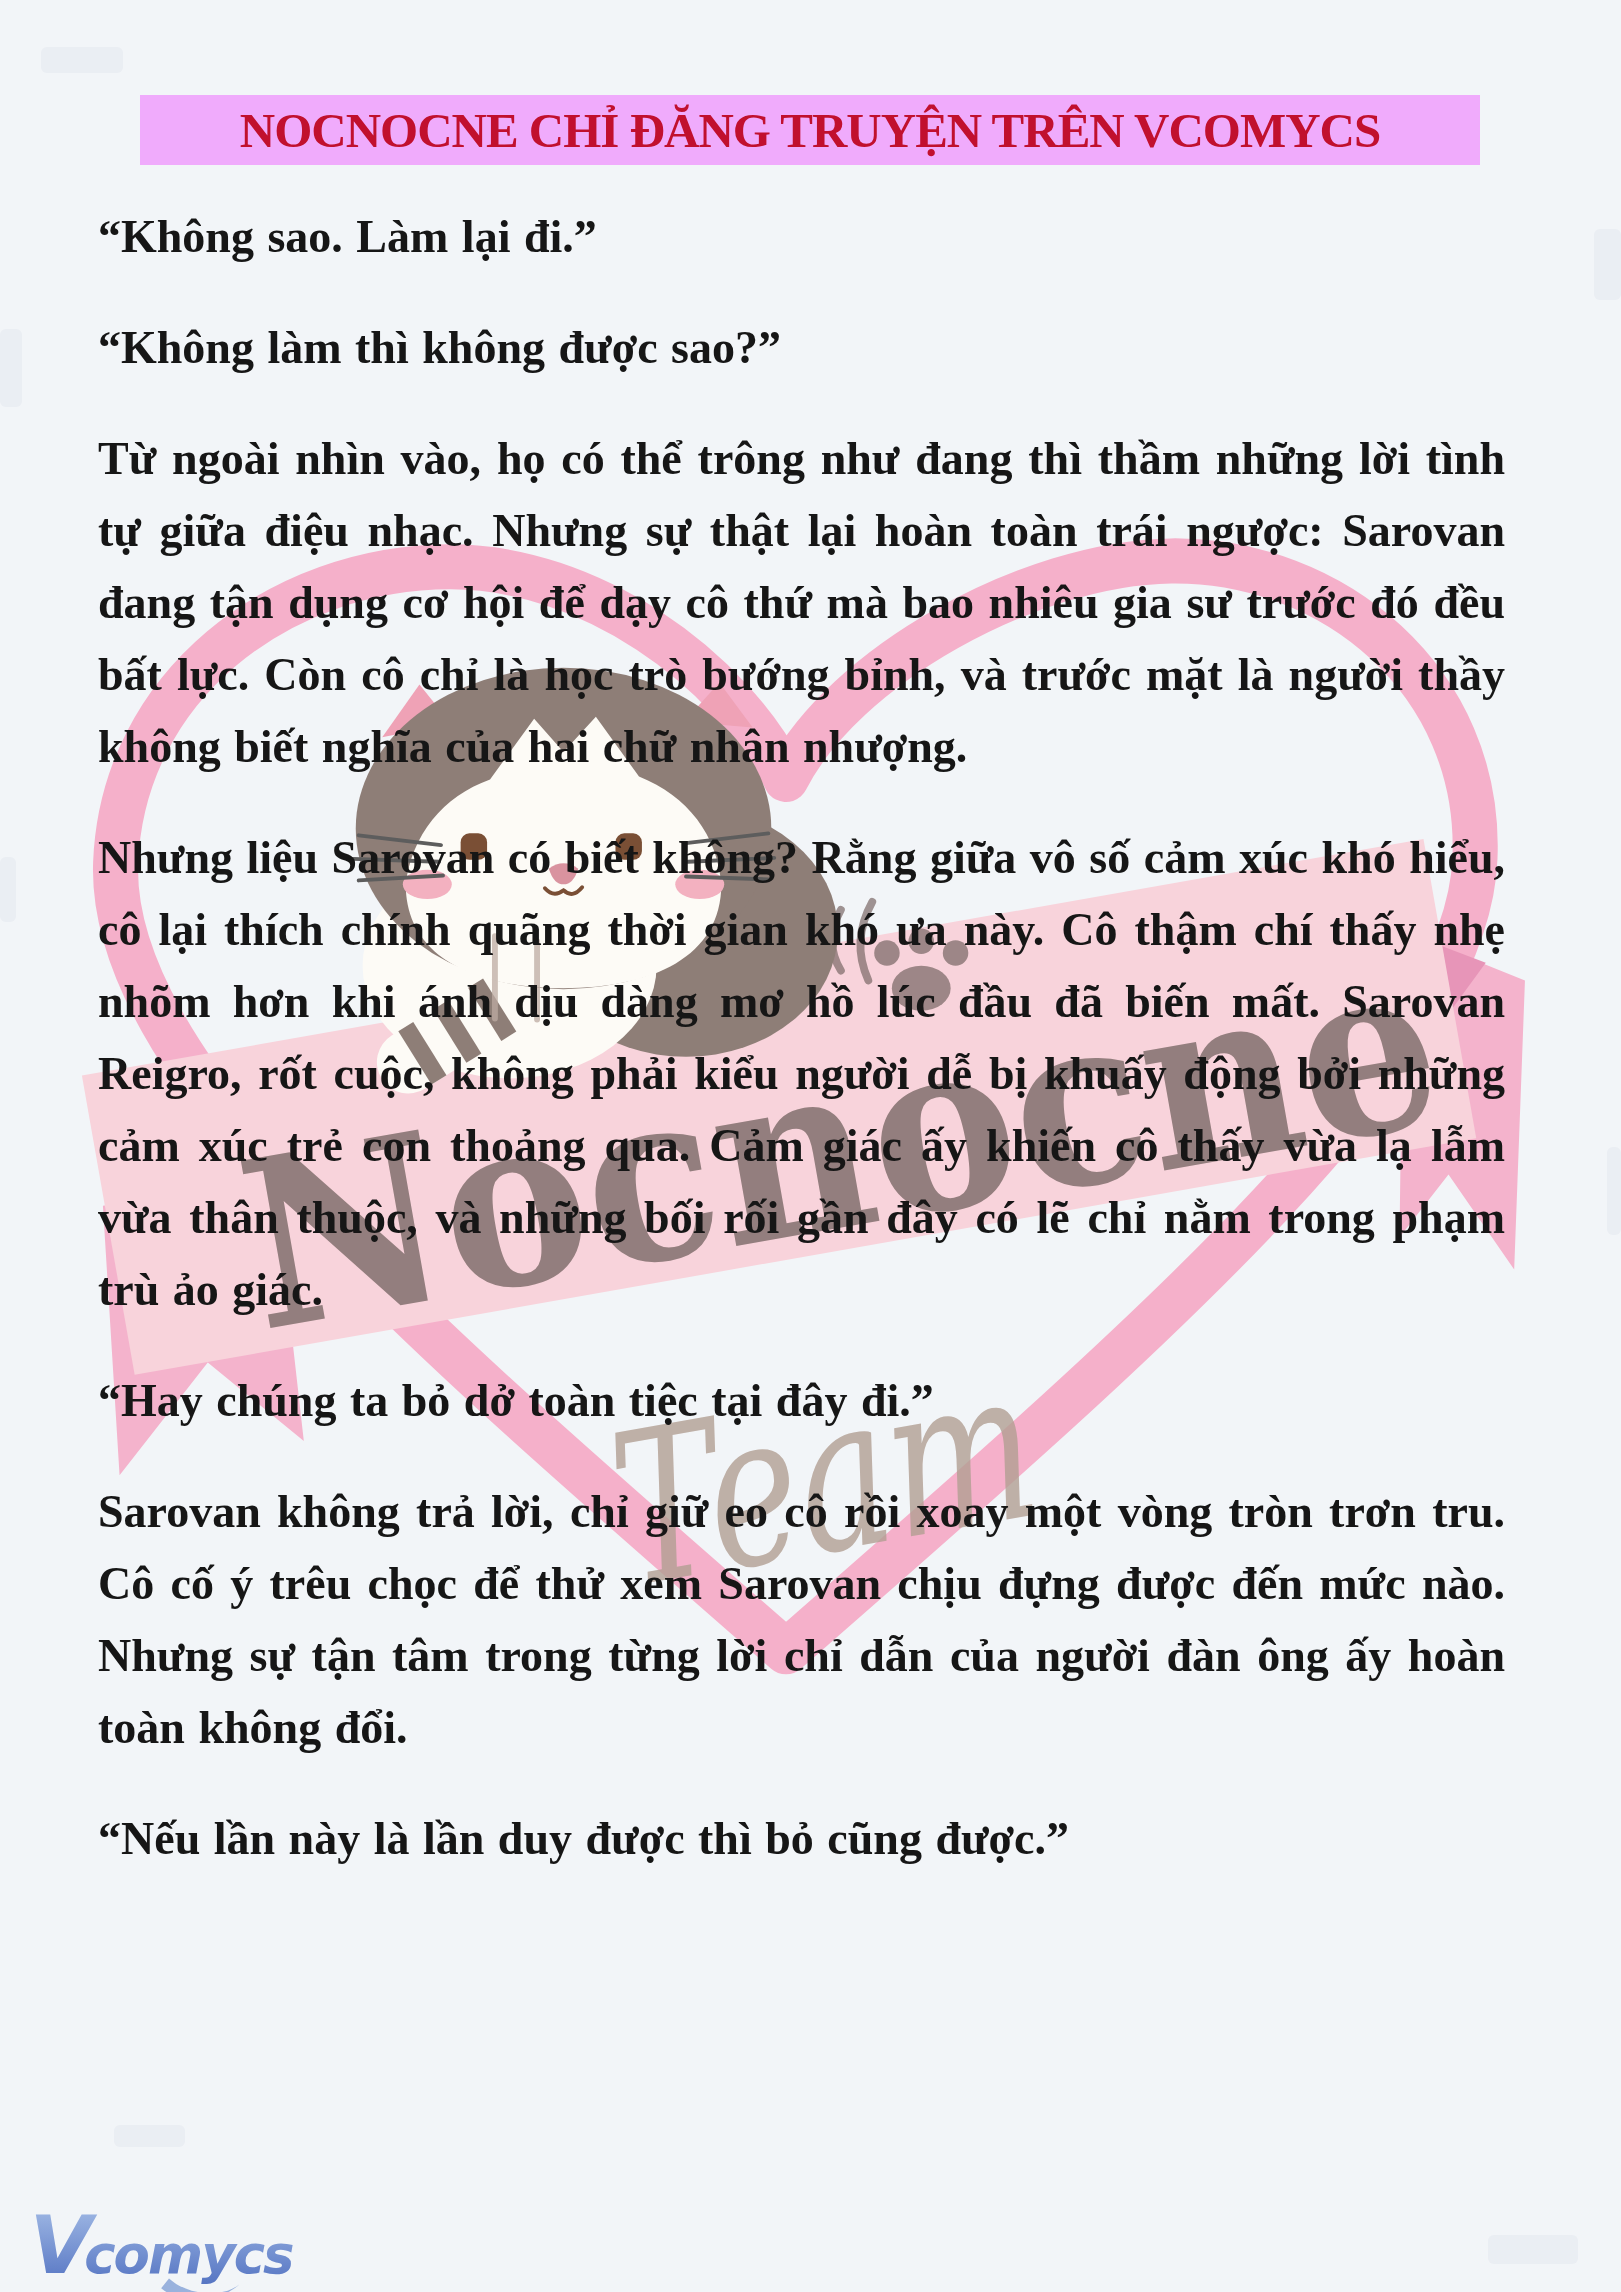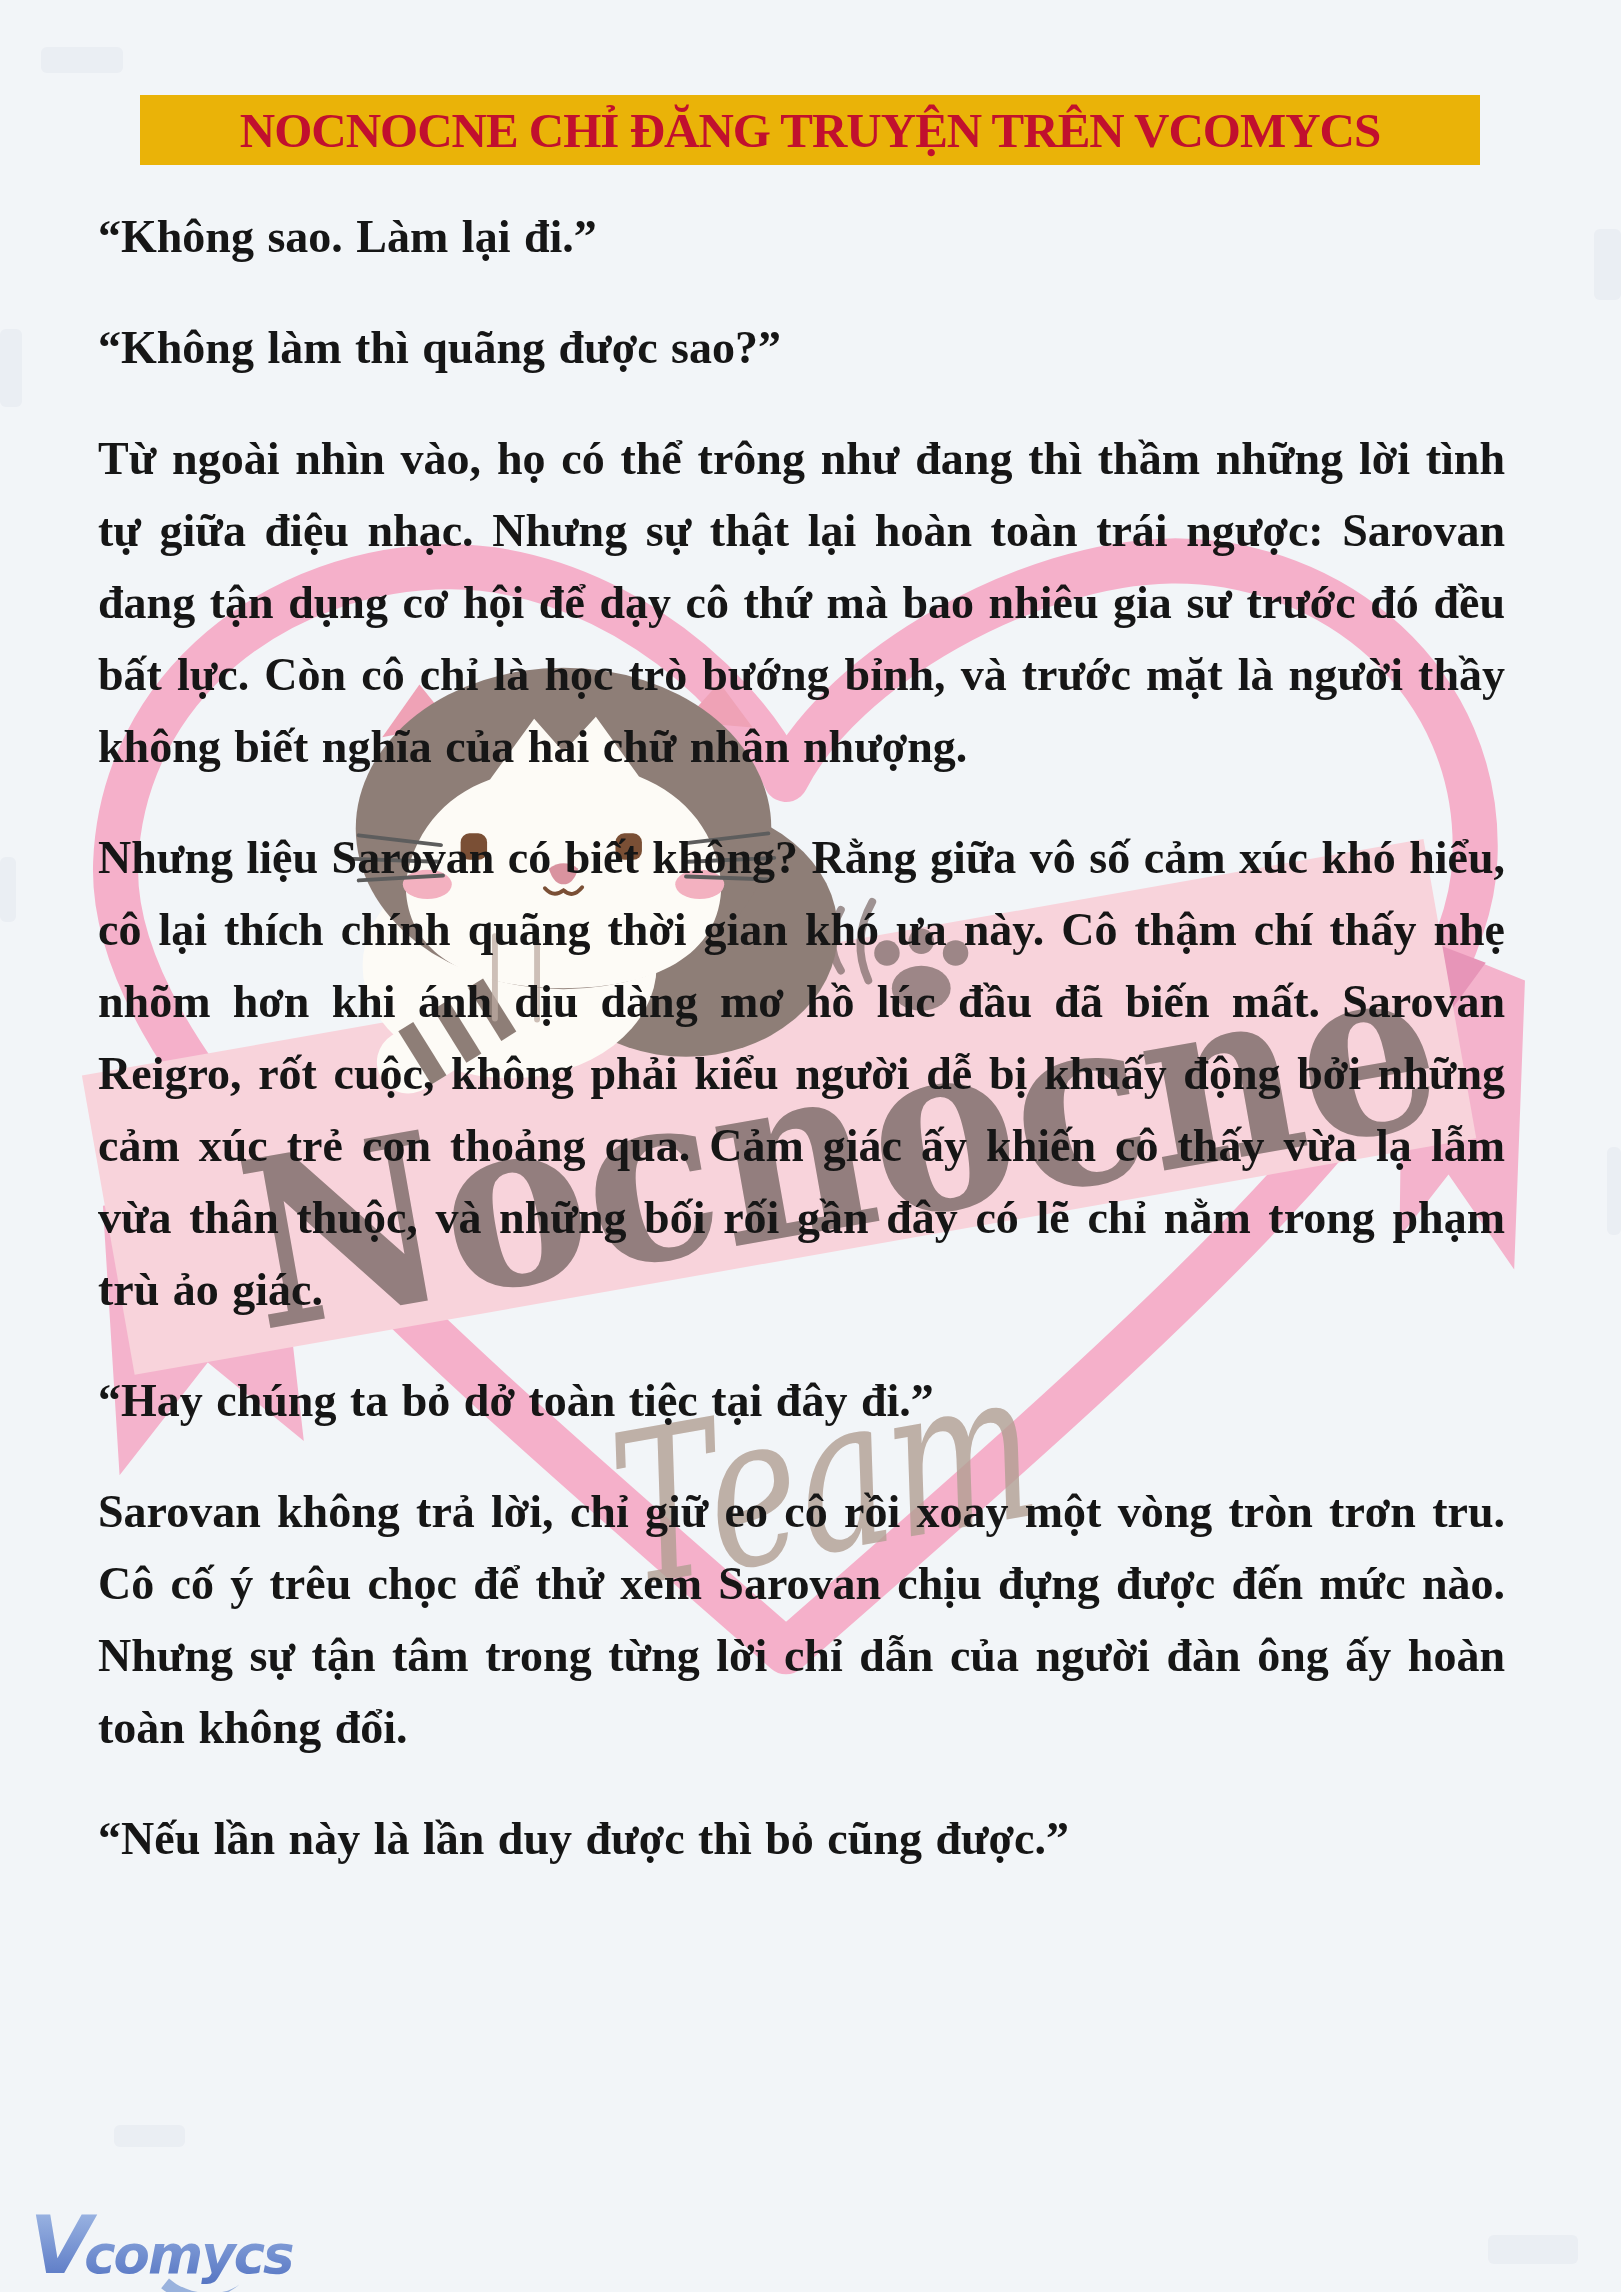--- a/index.html
+++ b/index.html
@@ -11,21 +11,21 @@
   }
   
   .smudge{position:absolute;background:#e4e8ee;opacity:.55;border-radius:5.9px;}
 
   
   #watermark{position:absolute;left:0;top:0;z-index:1;}
 
   
   .header-bar{
     position:absolute;left:140px;top:95px;width:1340px;height:70px;
-    background:#eab308;color:#c1102e;
+    background:#f0abfc;color:#c1102e;
     display:flex;align-items:center;justify-content:center;
     font-weight:bold;font-size:49px;letter-spacing:-1px;
     z-index:5;white-space:nowrap;
   }
 
   
   .text-block{
     position:absolute;left:98px;top:201px;width:1411px;z-index:5;
     color:#161616;
   }
@@ -143,21 +143,21 @@
       </g>
 
       <path d="M 505 955 v 84 M 548 960 v 80" stroke="#bcaba1" stroke-width="6" fill="none" opacity="0.75" stroke-linecap="round"></path>
     </g>
   </svg>
 
   <div class="header-bar">NOCNOCNE CHỈ ĐĂNG TRUYỆN TRÊN VCOMYCS</div>
 
   <div class="text-block">
     <p>“Không sao. Làm lại đi.”</p>
-    <p>“Không làm thì quãng được sao?”</p>
+    <p>“Không làm thì không được sao?”</p>
     <p class="justified">Từ ngoài nhìn vào, họ có thể trông như đang thì thầm những lời tình tự giữa điệu nhạc. Nhưng sự thật lại hoàn toàn trái ngược: Sarovan đang tận dụng cơ hội để dạy cô thứ mà bao nhiêu gia sư trước đó đều bất lực. Còn cô chỉ là học trò bướng bỉnh, và trước mặt là người thầy không biết nghĩa của hai chữ nhân nhượng.</p>
     <p class="justified">Nhưng liệu Sarovan có biết không? Rằng giữa vô số cảm xúc khó hiểu, cô lại thích chính quãng thời gian khó ưa này. Cô thậm chí thấy nhẹ nhõm hơn khi ánh dịu dàng mơ hồ lúc đầu đã biến mất. Sarovan Reigro, rốt cuộc, không phải kiểu người dễ bị khuấy động bởi những cảm xúc trẻ con thoảng qua. Cảm giác ấy khiến cô thấy vừa lạ lẫm vừa thân thuộc, và những bối rối gần đây có lẽ chỉ nằm trong phạm trù ảo giác.</p>
     <p>“Hay chúng ta bỏ dở toàn tiệc tại đây đi.”</p>
     <p class="justified">Sarovan không trả lời, chỉ giữ eo cô rồi xoay một vòng tròn trơn tru. Cô cố ý trêu chọc để thử xem Sarovan chịu đựng được đến mức nào. Nhưng sự tận tâm trong từng lời chỉ dẫn của người đàn ông ấy hoàn toàn không đổi.</p>
     <p>“Nếu lần này là lần duy được thì bỏ cũng được.”</p>
   </div>
 
   <svg id="logo" width="294" height="108" viewBox="0 0 300 110">
     <defs>
       <linearGradient id="logoGrad" x1="0" y1="0" x2="0" y2="1">

